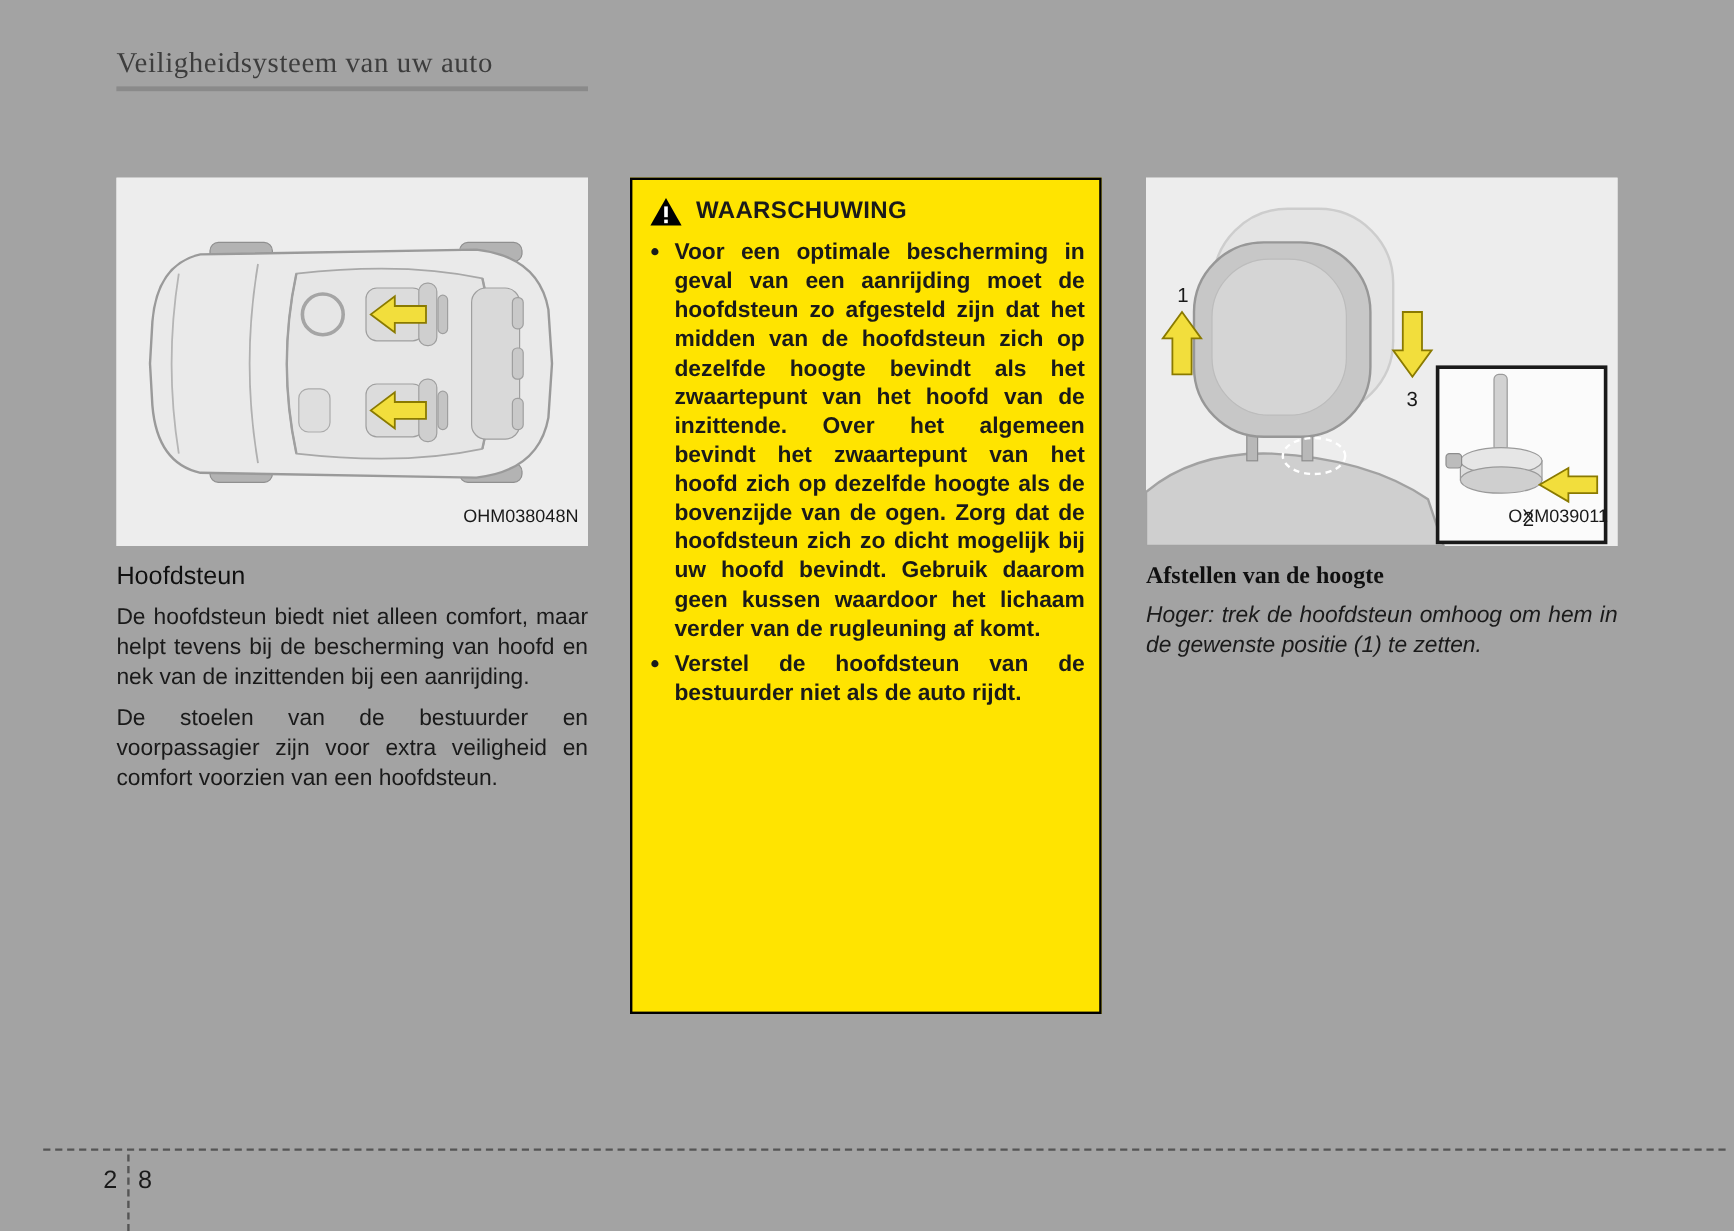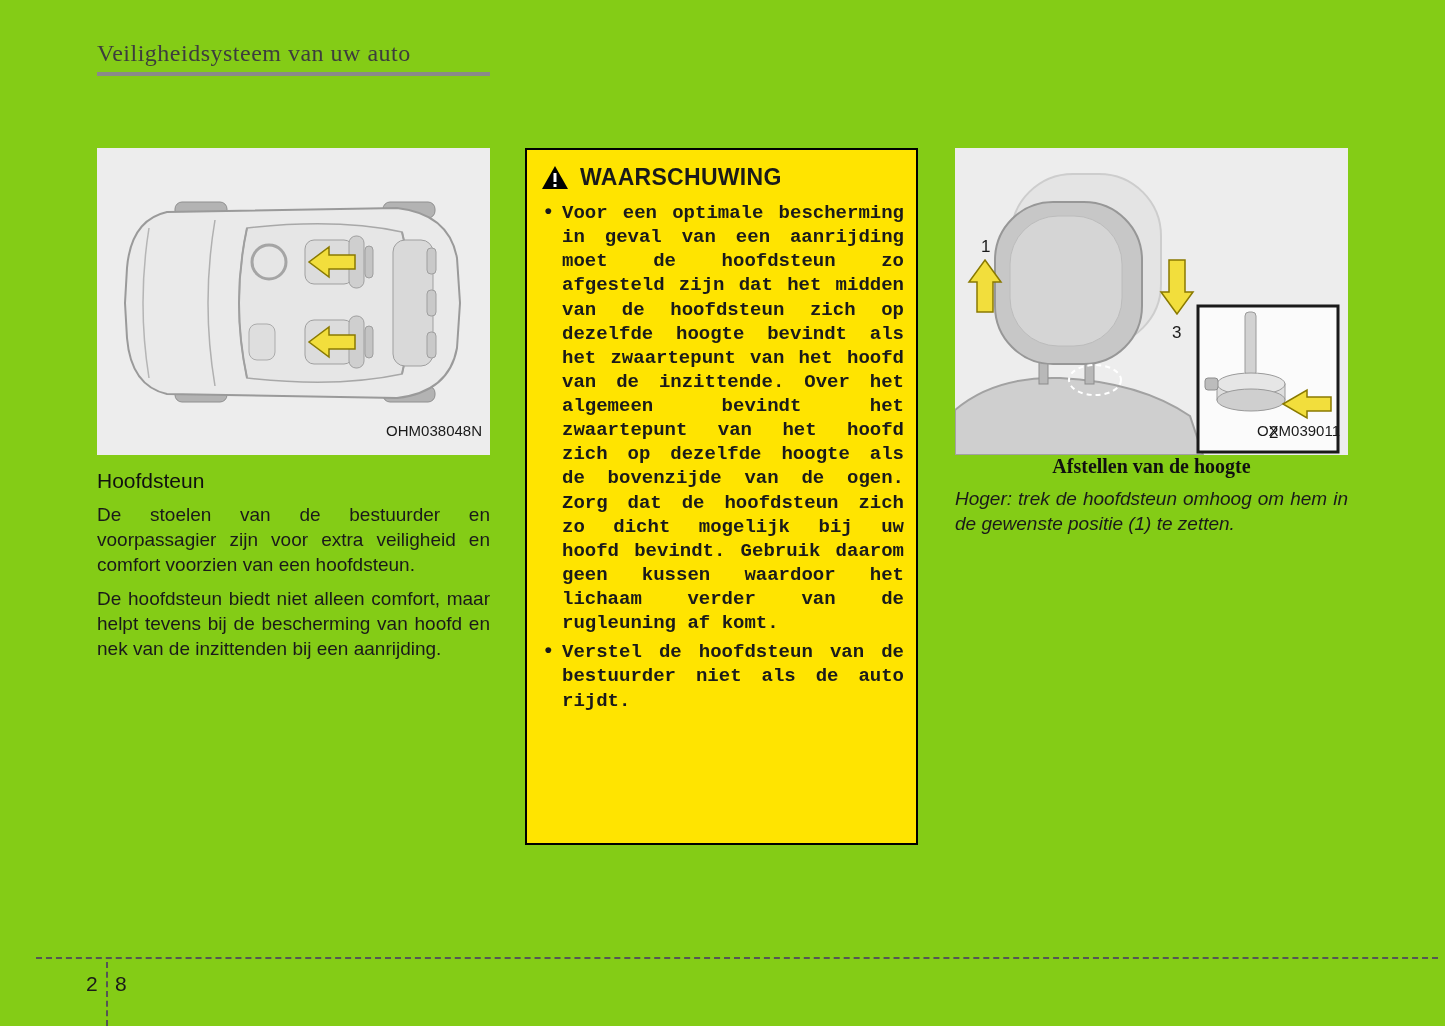--- a/index.html
+++ b/index.html
@@ -1,21 +1,21 @@
 <!DOCTYPE html>
 <html><head>
 <meta charset="utf-8">
 <style>
   * { box-sizing: border-box; margin: 0; padding: 0; }
   html, body { background: #ffffff; }
   .page {
     position: relative;
     width: 1445px;
     height: 1026px;
-    background: #84cc16;
+    background: #a3a3a3;
     font-family: "Liberation Sans", sans-serif;
     color: #1a1a1a;
     overflow: hidden;
   }
 
   
   .header-title {
     position: absolute;
     left: 97px; top: 40px;
     font-family: "Liberation Serif", serif;
@@ -68,53 +68,51 @@
     left: 525px; top: 148px;
     width: 393px; height: 697px;
     background: #ffe400;
     border: 2px solid #000;
     padding: 12px 12px 10px 12px;
   }
   .warning-title {
     display: flex;
     align-items: center;
     gap: 11px;
-    font-size: 23px;
+    font-size: 20px;
     font-weight: bold;
     margin: 2px 0 10px 2px;
     letter-spacing: 0.3px;
     text-align: center;
   }
   .warning-title svg { display: block; }
   .warning-list { list-style: none; }
   .warning-item {
     position: relative;
     padding-left: 23px;
     font-size: 19px;
     font-weight: bold;
     line-height: 1.27;
     text-align: justify;
     margin-bottom: 5px;
-    font-family: Liberation Mono, monospace;
   }
   .warning-item::before {
     content: "\2022";
     position: absolute;
     left: 3px; top: -1px;
     font-size: 21px;
   }
 
   
   .right-heading {
-    margin-top: 0;
+    margin-top: 14px;
     font-family: "Liberation Serif", serif;
     font-size: 20px;
     font-weight: bold;
     color: #101010;
-    text-align: center;
   }
   .right-body { margin-top: 8px; font-style: italic; }
   .right-body p { margin: 0; }
 
   
   .callout-label {
     font-family: "Liberation Sans", sans-serif;
     font-size: 17px;
     fill: #1a1a1a;
   }
@@ -180,22 +178,22 @@
         <circle cx="172" cy="114" r="17" fill="none" stroke="#a5a5a5" stroke-width="3"></circle>
         <rect x="152" y="176" width="26" height="36" rx="8" fill="#dedede" stroke="#ababab"></rect>
         <g fill="#f2de3c" stroke="#8a7a00" stroke-width="1.5">
           <polygon points="258,107 232,107 232,99 212,114 232,129 232,121 258,121"></polygon>
           <polygon points="258,187 232,187 232,179 212,194 232,209 232,201 258,201"></polygon>
         </g>
       </svg>
       <figcaption class="fig-label">OHM038048N</figcaption>
     </figure>
     <h2 class="section-heading">Hoofdsteun</h2>
+    <p class="body-text">De hoofdsteun biedt niet alleen comfort, maar helpt tevens bij de bescherming van hoofd en nek van de inzittenden bij een aanrijding.</p>
     <p class="body-text">De stoelen van de bestuurder en voorpassagier zijn voor extra veiligheid en comfort voorzien van een hoofdsteun.</p>
-    <p class="body-text">De hoofdsteun biedt niet alleen comfort, maar helpt tevens bij de bescherming van hoofd en nek van de inzittenden bij een aanrijding.</p>
   </section>
 
   <section class="warning-box">
     <div class="warning-title">
       <svg width="28" height="25" viewBox="0 0 28 25">
         <polygon points="14,1 27,24 1,24" fill="#000000"></polygon>
         <rect x="12.5" y="8" width="3" height="9" fill="#ffffff"></rect>
         <rect x="12.5" y="19" width="3" height="3" fill="#ffffff"></rect>
       </svg>
       <span>WAARSCHUWING</span>

